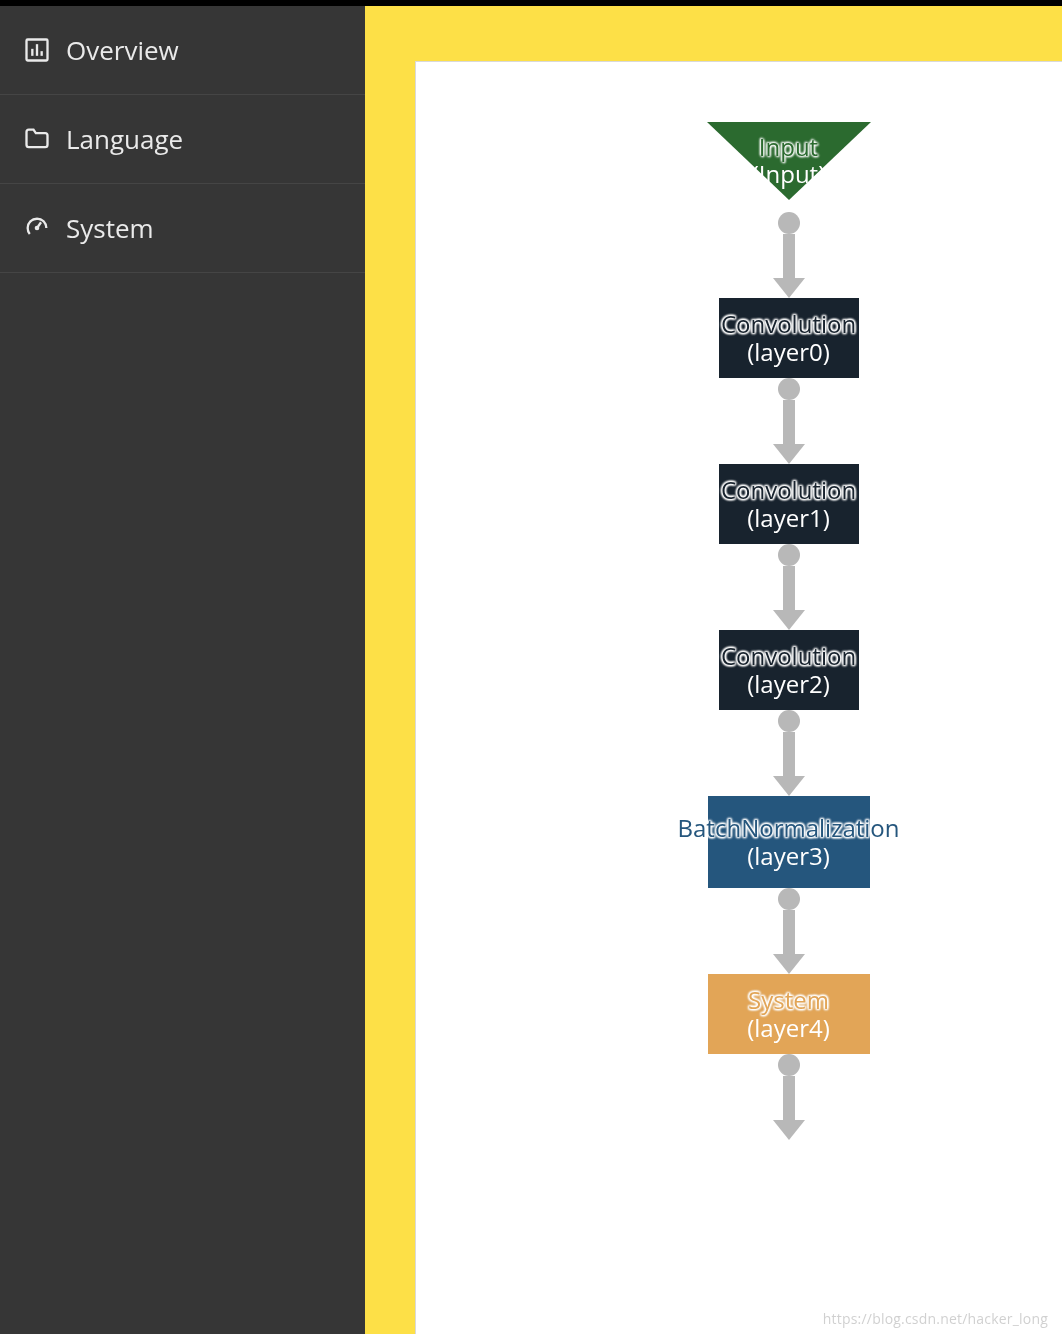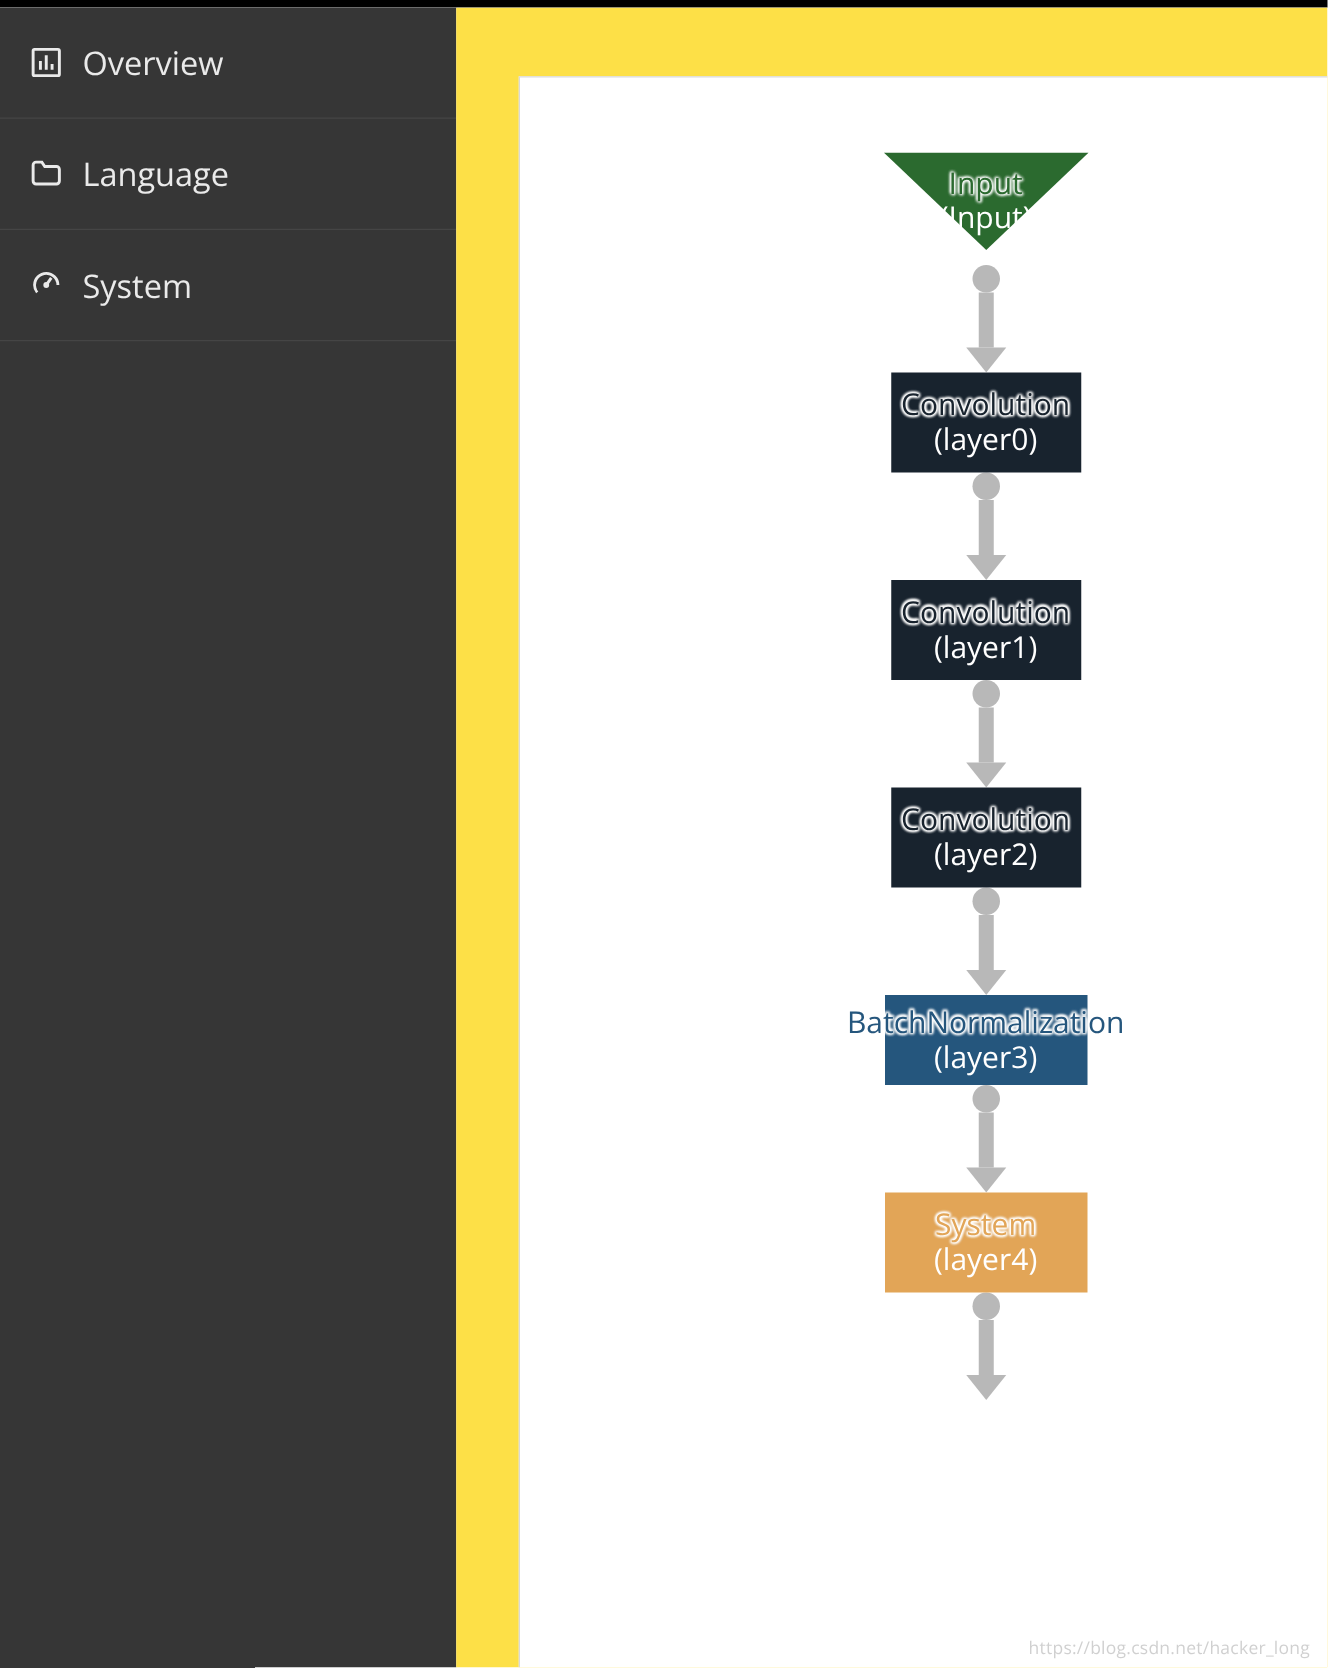--- a/index.html
+++ b/index.html
@@ -97,29 +97,29 @@
       text-align: center;
       color: #fff;
       font-size: 24px;
       font-weight: 500;
       line-height: 1.12;
     }
     .node-input-text .type {
       text-shadow: 0 0 3px #fff, 0 0 3px #fff, 0 0 3px #fff, -1px -1px 2px #fff, 1px 1px 2px #fff;
     }
     .node-box {
-      width: 152px;
+      width: 140px;
       height: 80px;
       background: #18232e;
       display: flex;
       flex-direction: column;
       align-items: center;
       justify-content: center;
     }
-    .node-box.bnorm { background: #25567d; width: 162px; height:72px; }
+    .node-box.bnorm { background: #25567d; width: 162px; height:92px; }
     .node-box.dense { background: #e2a557; width: 162px; height:80px; }
     .node-output {
       width: 162px;
       height: 86px;
       background: #8a2c1f;
       border-radius: 50%;
       display: flex;
       flex-direction: column;
       align-items: center;
       justify-content: center;

